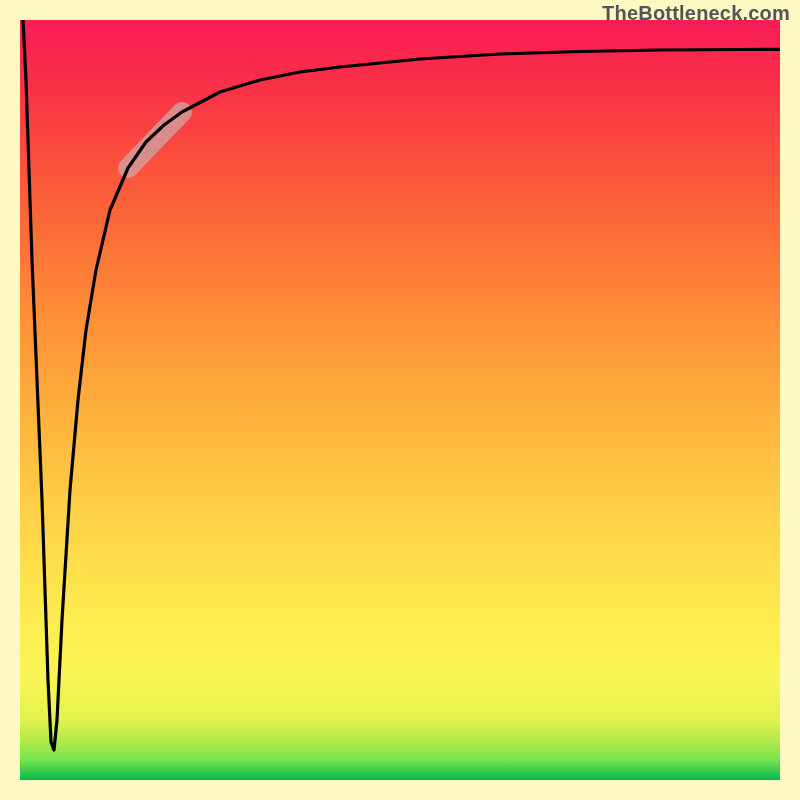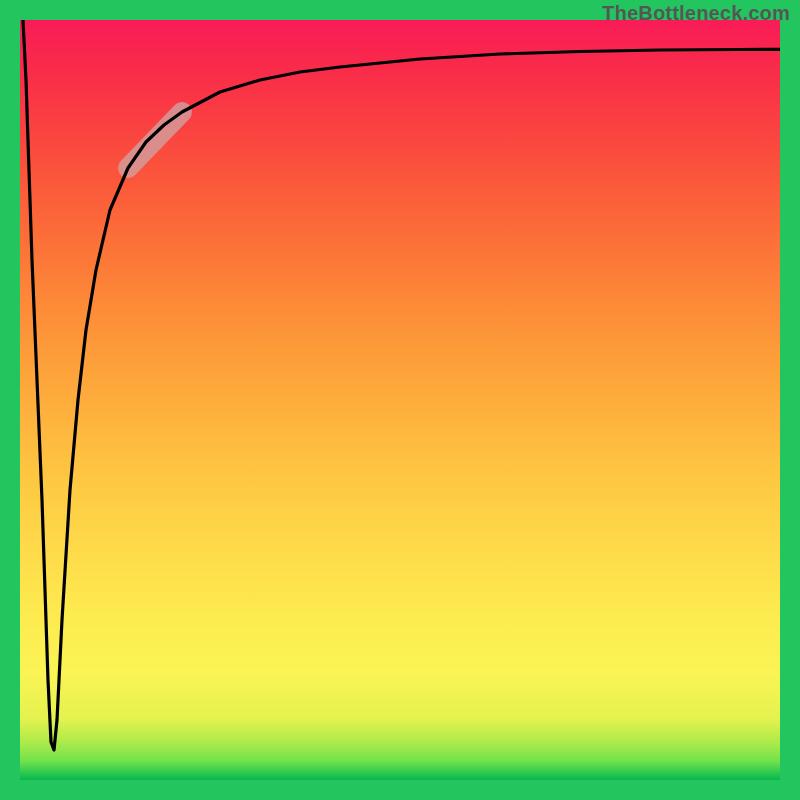--- a/index.html
+++ b/index.html
@@ -8,21 +8,21 @@
     width: 800px;
     height: 800px;
     background: #000;
     font-family: Arial, Helvetica, sans-serif;
     overflow: hidden;
   }
   .frame {
     position: relative;
     width: 800px;
     height: 800px;
-    background: #22c55e;
+    background: #fef9c3;
   }
   .plot-area {
     position: absolute;
     left: 20px;
     top: 20px;
     width: 760px;
     height: 760px;
     
     background: linear-gradient(
       to top,

